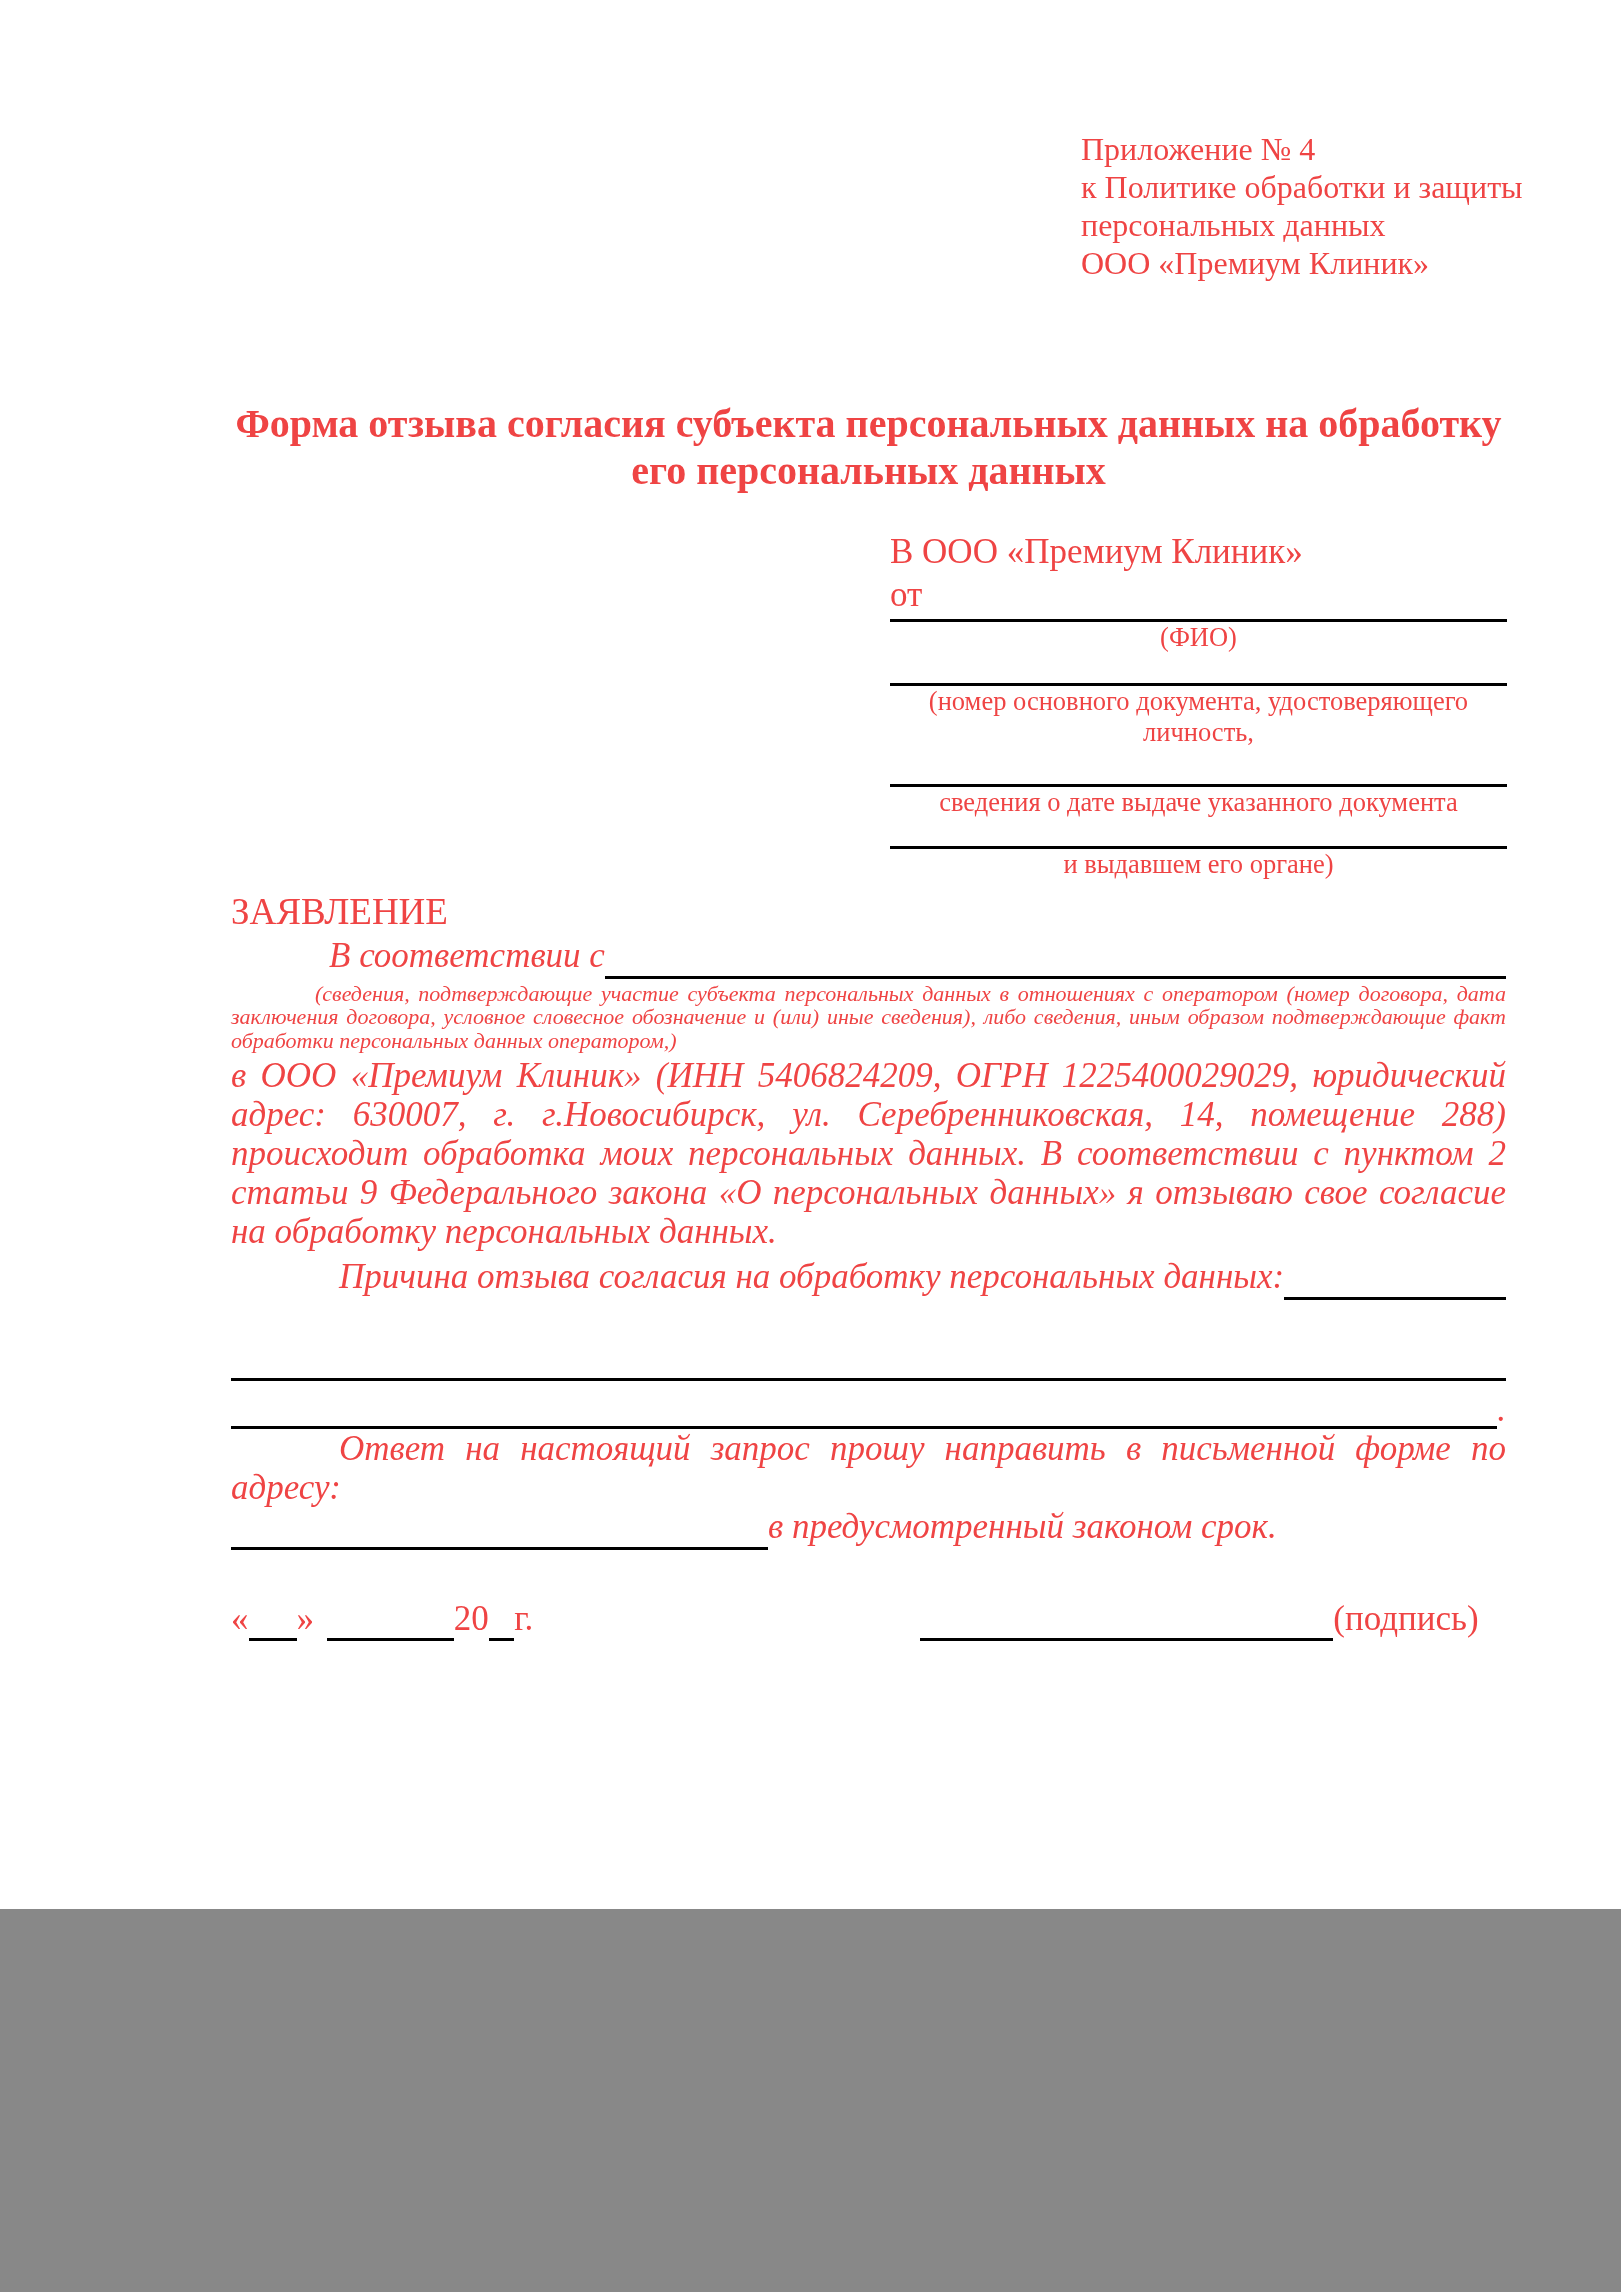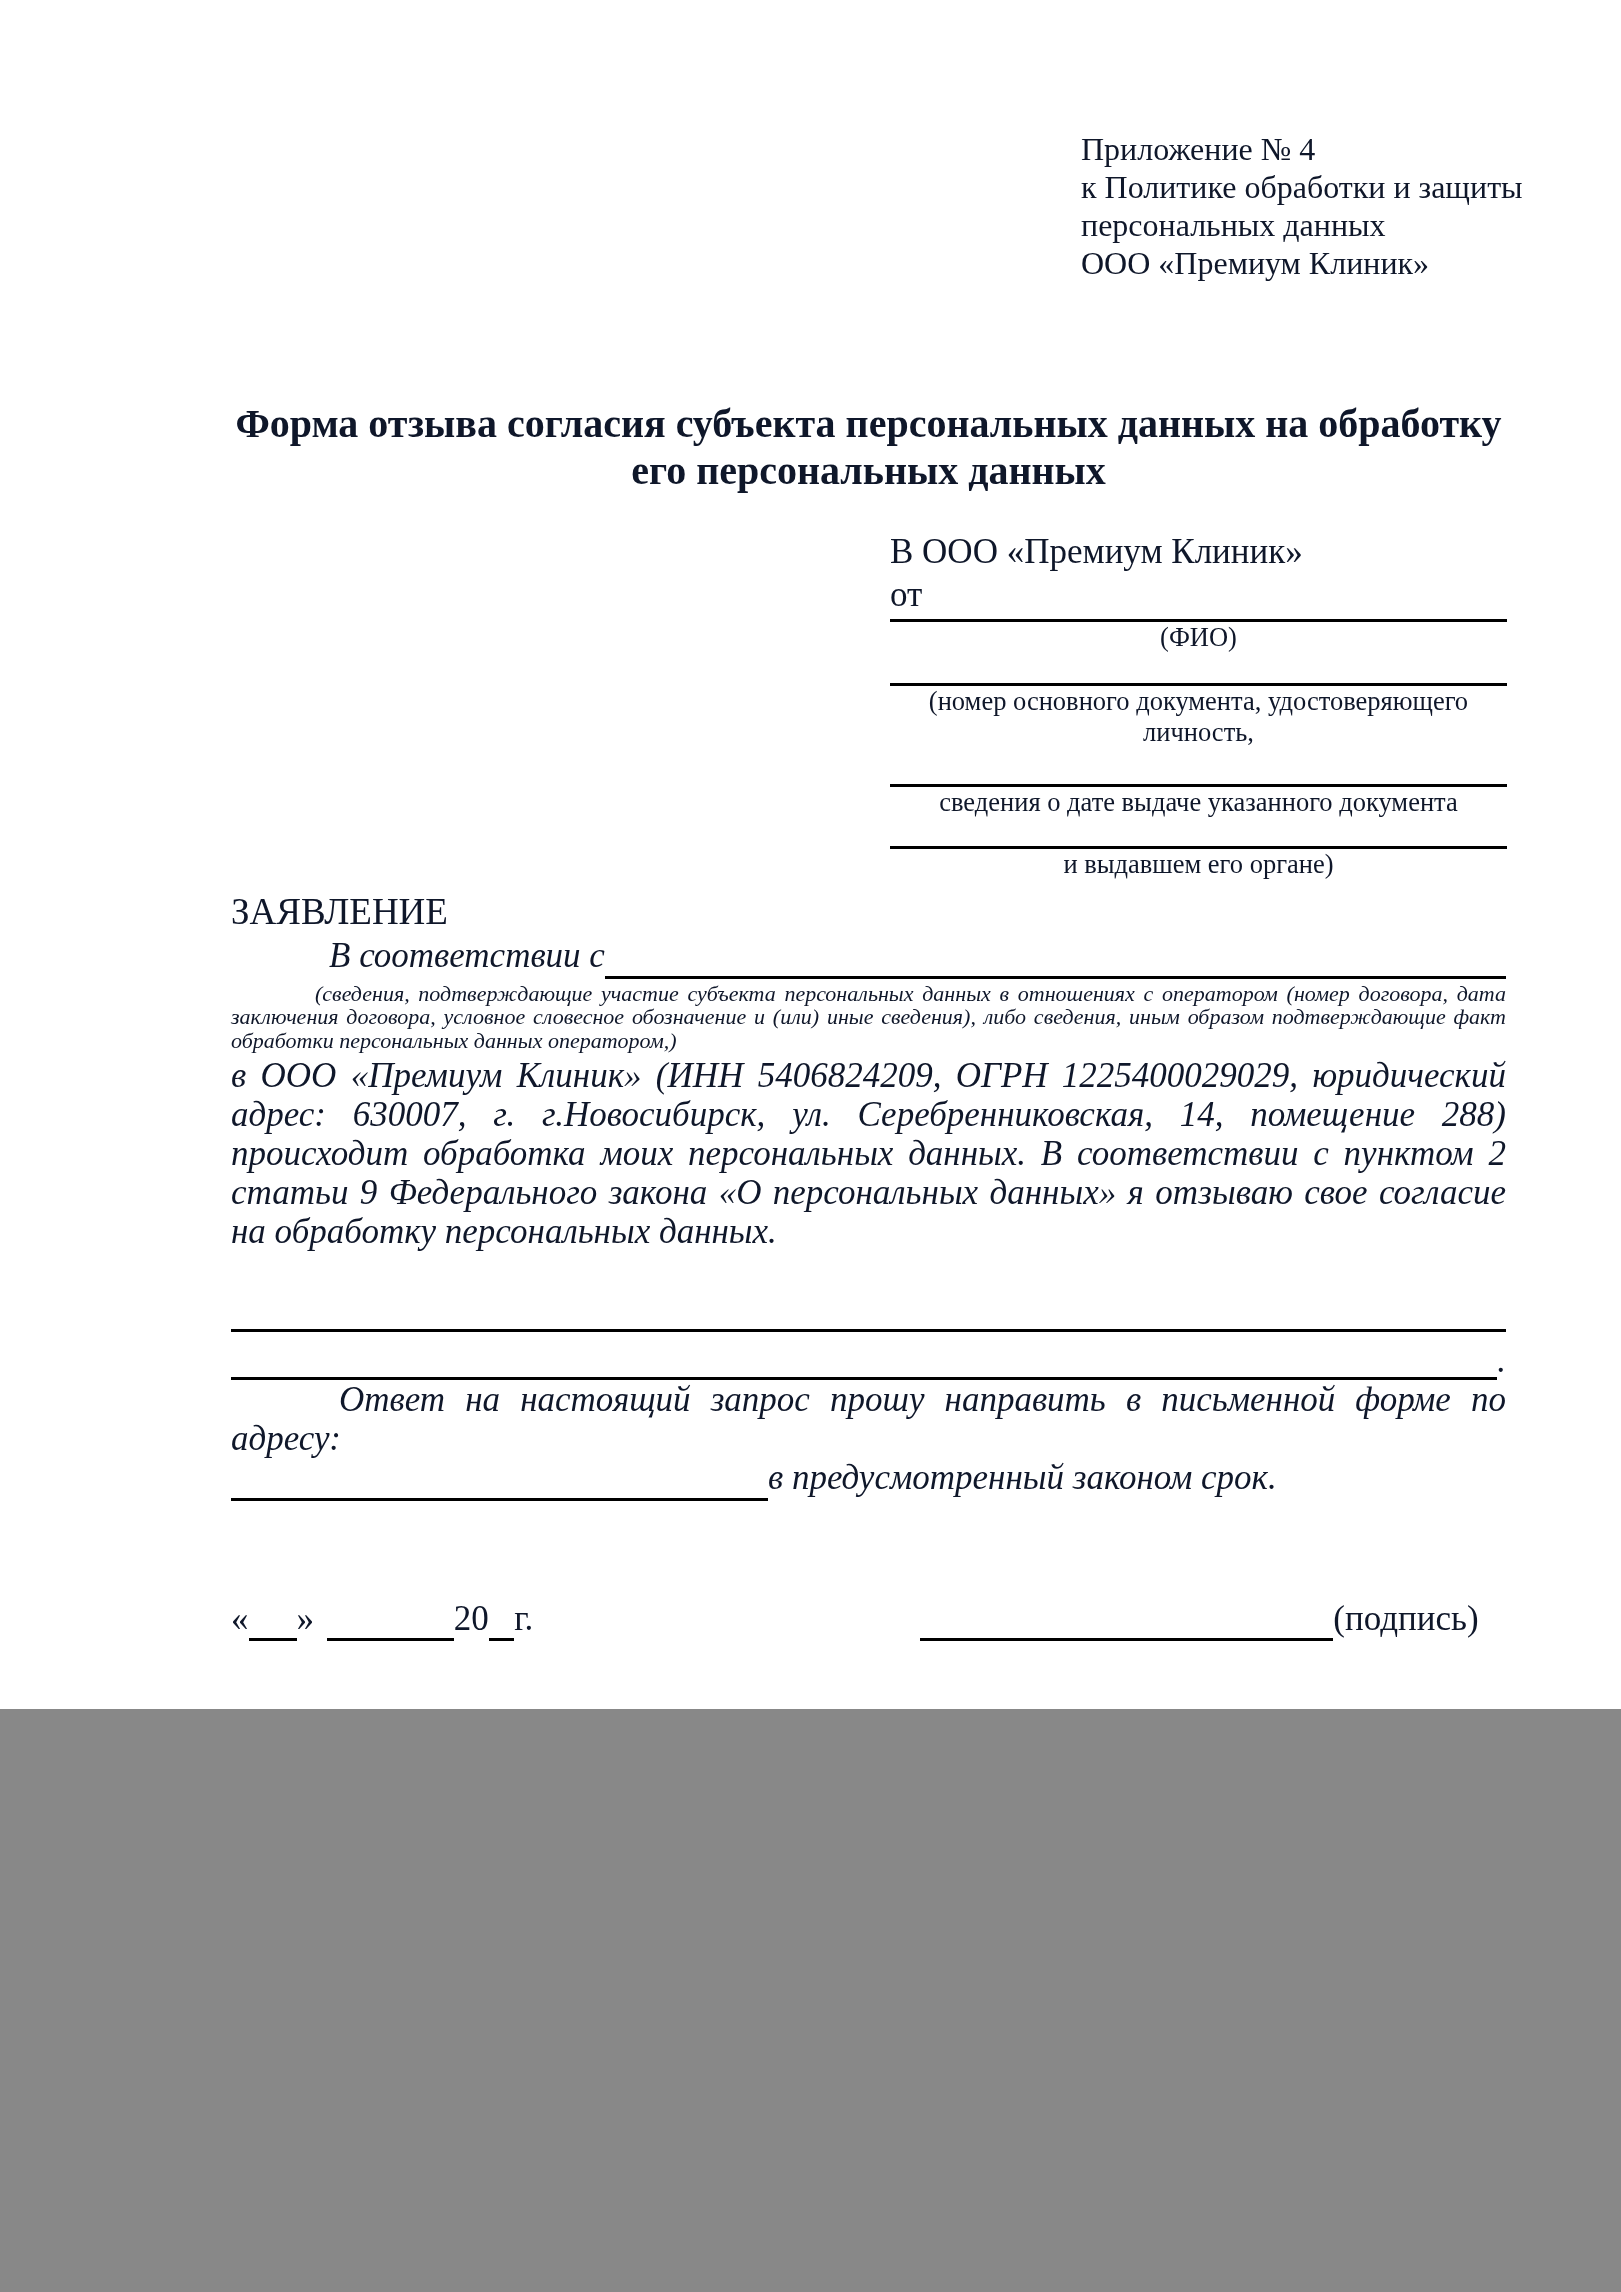--- a/index.html
+++ b/index.html
@@ -1,21 +1,21 @@
 <!DOCTYPE html>
 <html lang="ru"><head>
 <meta charset="utf-8">
 <style>
   html,body{margin:0;padding:0;background:#888;}
   .page{
     position:relative;
-    width:1621px;height:1709px;
+    width:1621px;height:1909px;
     margin:0 auto;
     background:#ffffff;
-    color:#0f172a;
+    color:#ef4444;
     font-family:"Liberation Serif","DejaVu Serif",serif;
   }
   
   .appendix{
     position:absolute;left:1081px;top:130px;
     font-size:32px;line-height:38px;
   }
   
   .doc-title{
     position:absolute;left:231px;top:400px;width:1275px;
@@ -117,20 +117,24 @@
 
     <div class="intro">
       <span class="lead">В соответствии с</span>
       <span class="blank fill"></span>
     </div>
 
     <div class="fine-print">(сведения, подтверждающие участие субъекта персональных данных в отношениях с оператором (номер договора, дата заключения договора, условное словесное обозначение и (или) иные сведения), либо сведения, иным образом подтверждающие факт обработки персональных данных оператором,)</div>
 
     <div class="body-par">в ООО «Премиум Клиник» (ИНН 5406824209, ОГРН 1225400029029, юридический адрес: 630007, г. г.Новосибирск, ул. Серебренниковская, 14, помещение 288) происходит обработка моих персональных данных. В соответствии с пунктом 2 статьи 9 Федерального закона «О персональных данных» я отзываю свое согласие на обработку персональных данных.</div>
 
+    <div class="reason">
+      <span class="lead">Причина отзыва согласия на обработку персональных данных:</span>
+      <span class="blank fill"></span>
+    </div>
 
     <div class="blank-row-1"></div>
 
     <div class="blank-row-2">
       <span class="blank fill"></span>
       <span class="dot">.</span>
     </div>
 
 
     <div class="response">Ответ на настоящий запрос прошу направить в письменной форме по адресу:</div>

